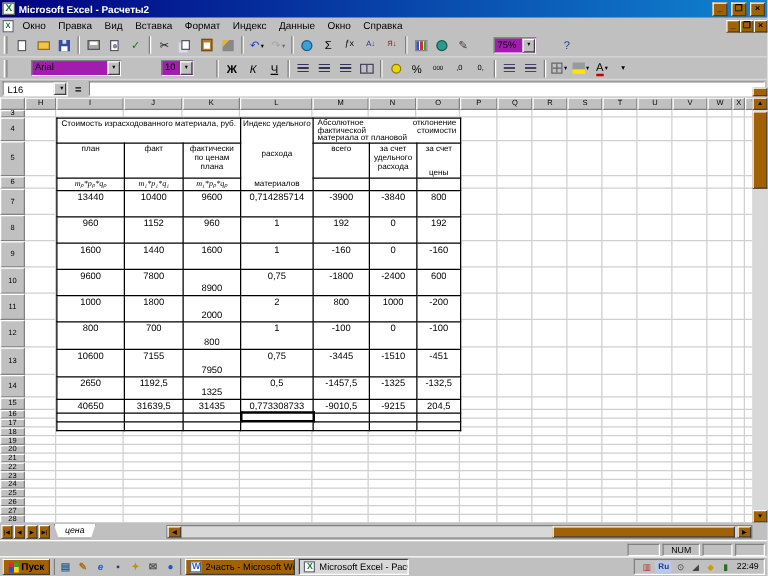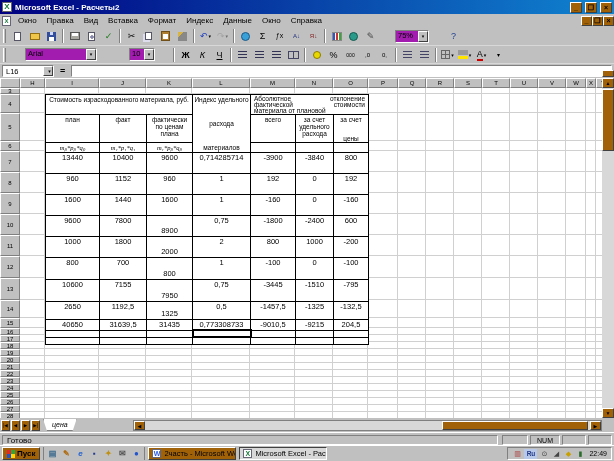--- a/index.html
+++ b/index.html
@@ -505,21 +505,21 @@
               <td>0</td>
               <td>-100</td>
             </tr>
             <tr style="height: 22px;">
               <td>10600</td>
               <td>7155</td>
               <td class="vb">7950</td>
               <td>0,75</td>
               <td>-3445</td>
               <td>-1510</td>
-              <td>-795</td>
+              <td>-451</td>
             </tr>
             <tr style="height: 18px;">
               <td>2650</td>
               <td>1192,5</td>
               <td class="vb">1325</td>
               <td>0,5</td>
               <td>-1457,5</td>
               <td>-1325</td>
               <td>-132,5</td>
             </tr>
@@ -568,21 +568,20 @@
     <span class="tnav raised">▶|</span>
     <span id="sheettab">цена</span>
     <div id="htrack">
       <div id="hlarr" class="raised">◀</div>
       <div id="hthumb" class="raised"></div>
       <div id="hrarr" class="raised">▶</div>
     </div>
   </div>
 
   <div id="statusbar">
-    <div id="ready" class="sunken">Готово</div>
     <div class="spanel sunken" style="left:502px;width:26px"></div>
     <div class="spanel sunken" style="left:530px;width:30px">NUM</div>
     <div class="spanel sunken" style="left:562px;width:24px"></div>
     <div class="spanel sunken" style="left:588px;width:24px"></div>
   </div>
 
   <div id="taskbar">
     <div id="startbtn" class="raised">
       <span id="startflag"></span>
       <span>Пуск</span>

